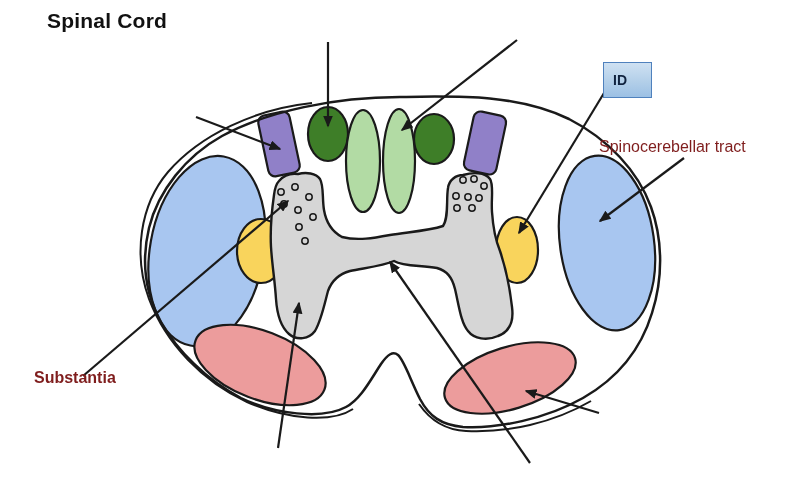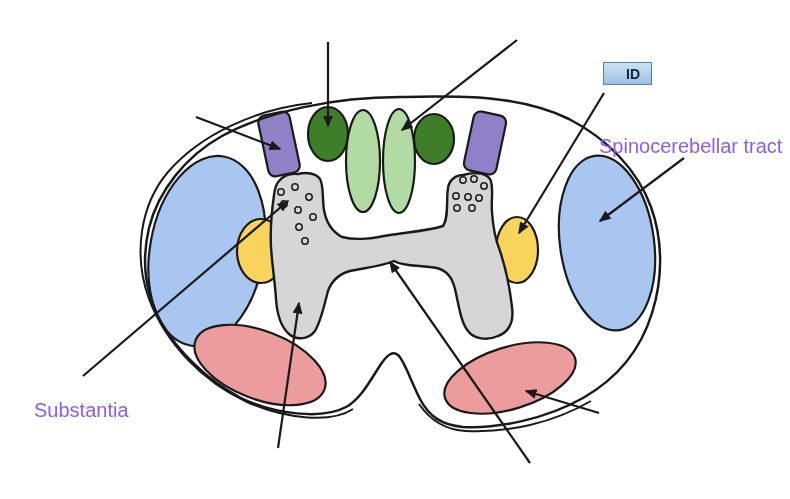--- a/index.html
+++ b/index.html
@@ -4,29 +4,29 @@
 <style>
   html,body{margin:0;padding:0;background:#ffffff;}
   .stage{
     position:relative;width:790px;height:499px;background:#ffffff;overflow:hidden;
     font-family:"Liberation Sans", sans-serif;
   }
   .title{
     position:absolute;left:47px;top:9px;
     font-size:21px;font-weight:bold;color:#111;letter-spacing:.2px;
   }
-  .label{position:absolute;color:#8b5cf6;font-size:20px;line-height:21px;}
+  .label{position:absolute;color:#7f1d1d;font-size:16px;line-height:21px;}
   .label-spino{left:599px;top:136px;white-space:nowrap;}
-  .label-subst{left:34px;top:400px;}
+  .label-subst{left:34px;top:367px;font-weight:bold;}
   .id-box{
-    position:absolute;left:603px;top:62px;width:49px;height:23px;box-sizing:border-box;
+    position:absolute;left:603px;top:62px;width:49px;height:36px;box-sizing:border-box;
     border:1.6px solid #4f81bd;
     background:linear-gradient(to bottom,#cfe1f2 0%,#b3cfe9 55%,#9cc0e4 100%);
     font-size:14px;font-weight:bold;color:#10233f;
-    display:flex;align-items:center;padding-left:22px;
+    display:flex;align-items:center;padding-left:9px;
   }
   svg{position:absolute;left:0;top:0;}
 </style>
 </head>
 <body>
 
 <div class="stage">
 
   <svg width="790" height="499" viewBox="0 0 790 499">
     <defs>
@@ -128,20 +128,21 @@
       <line x1="196" y1="117" x2="280" y2="149" marker-end="url(#ah)"></line>
       <line x1="83" y1="376" x2="288" y2="201" marker-end="url(#ah)"></line>
       <line x1="278" y1="448" x2="299" y2="303" marker-end="url(#ah)"></line>
       <line x1="530" y1="463" x2="390" y2="262" marker-end="url(#ah)"></line>
       <line x1="599" y1="413" x2="526" y2="391" marker-end="url(#ah)"></line>
       <line x1="604" y1="93" x2="519" y2="233" marker-end="url(#ah)"></line>
       <line x1="684" y1="158" x2="600" y2="221" marker-end="url(#ah)"></line>
     </g>
   </svg>
 
+  <div class="title">Spinal Cord</div>
 
   <div class="label label-spino">Spinocerebellar tract</div>
 
   <div class="label label-subst">
     <div>Substantia</div>
   </div>
 
   <div class="id-box">ID</div>
 
 </div>

